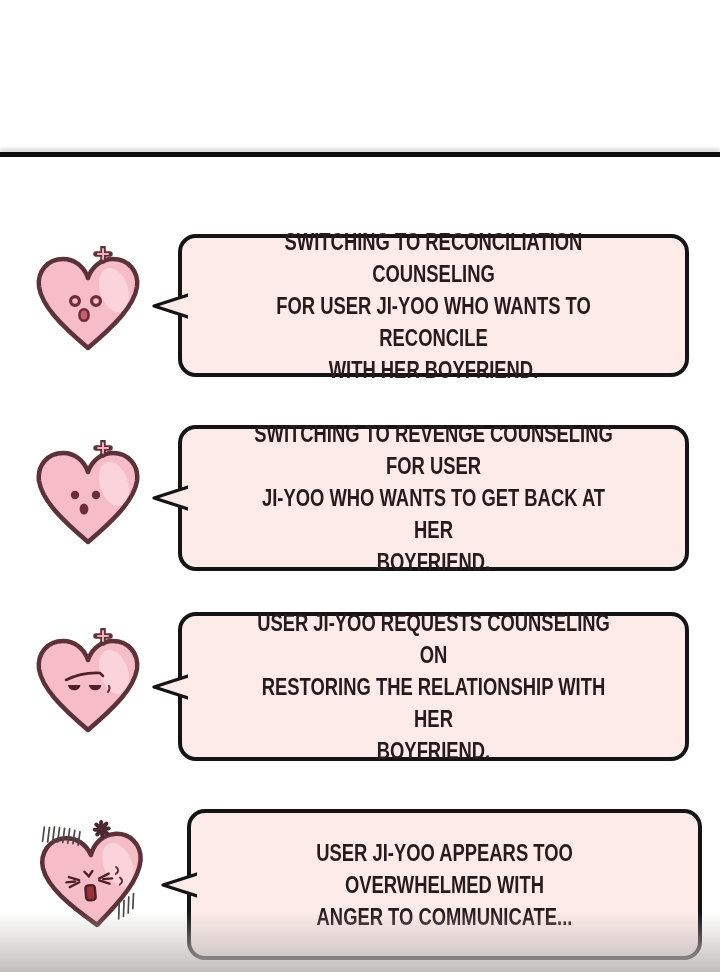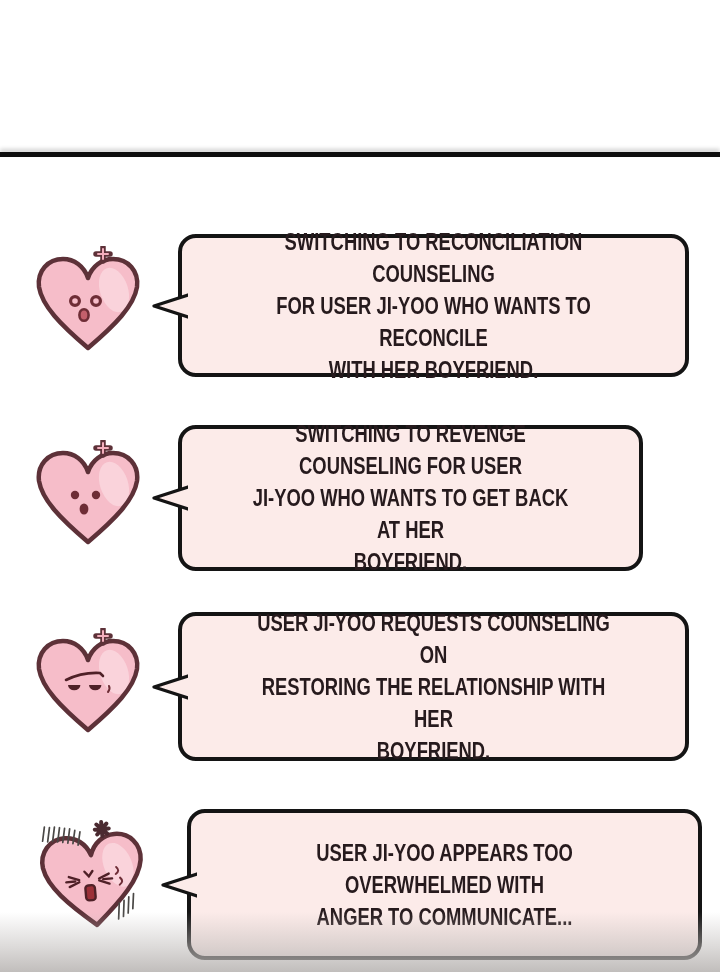--- a/index.html
+++ b/index.html
@@ -89,21 +89,21 @@
       <ellipse cx="86" cy="44" rx="14" ry="23" transform="rotate(-18 86 44)" fill="#fad3db"></ellipse>
       <path d="M60,102 C33,79 14,60 11,41 C9,25 20,13 35,13 C46,13 56,20 60,32 C64,20 74,13 85,13 C100,13 111,25 109,41 C106,60 87,79 60,102 Z" fill="none" stroke="#5d3138" stroke-width="4.5" stroke-linejoin="round"></path>
       <g transform="translate(68,1)">
           <path d="M7,0 V14 M0,7 H14" stroke="#5d3138" stroke-width="5.5" stroke-linecap="round"></path>
           <path d="M7,2 V12 M2,7 H12" stroke="#f3aebc" stroke-width="2" stroke-linecap="round"></path>
         </g>
       <circle cx="47" cy="55" r="4.2" fill="#6e2d36"></circle>
       <circle cx="68" cy="55" r="4.2" fill="#6e2d36"></circle>
       <ellipse cx="56" cy="69" rx="4.4" ry="5.6" fill="#6e2d36"></ellipse>
     </svg>
-    <div class="bubble" style="left:178px;top:0;width:465px;height:146px;">
+    <div class="bubble" style="left:178px;top:0;width:511px;height:146px;">
       <svg class="tail" viewBox="0 0 37 30">
         <polygon points="37,4 3,15 37,26" fill="#fcebe9"></polygon>
         <path d="M37,4 L3,15 L37,26" fill="none" stroke="#141414" stroke-width="3.2" stroke-linejoin="round" stroke-linecap="round"></path>
       </svg>
       <div class="bubble-text">SWITCHING TO REVENGE COUNSELING FOR USER
 JI-YOO WHO WANTS TO GET BACK AT HER
 BOYFRIEND.</div>
     </div>
   </div>
 

